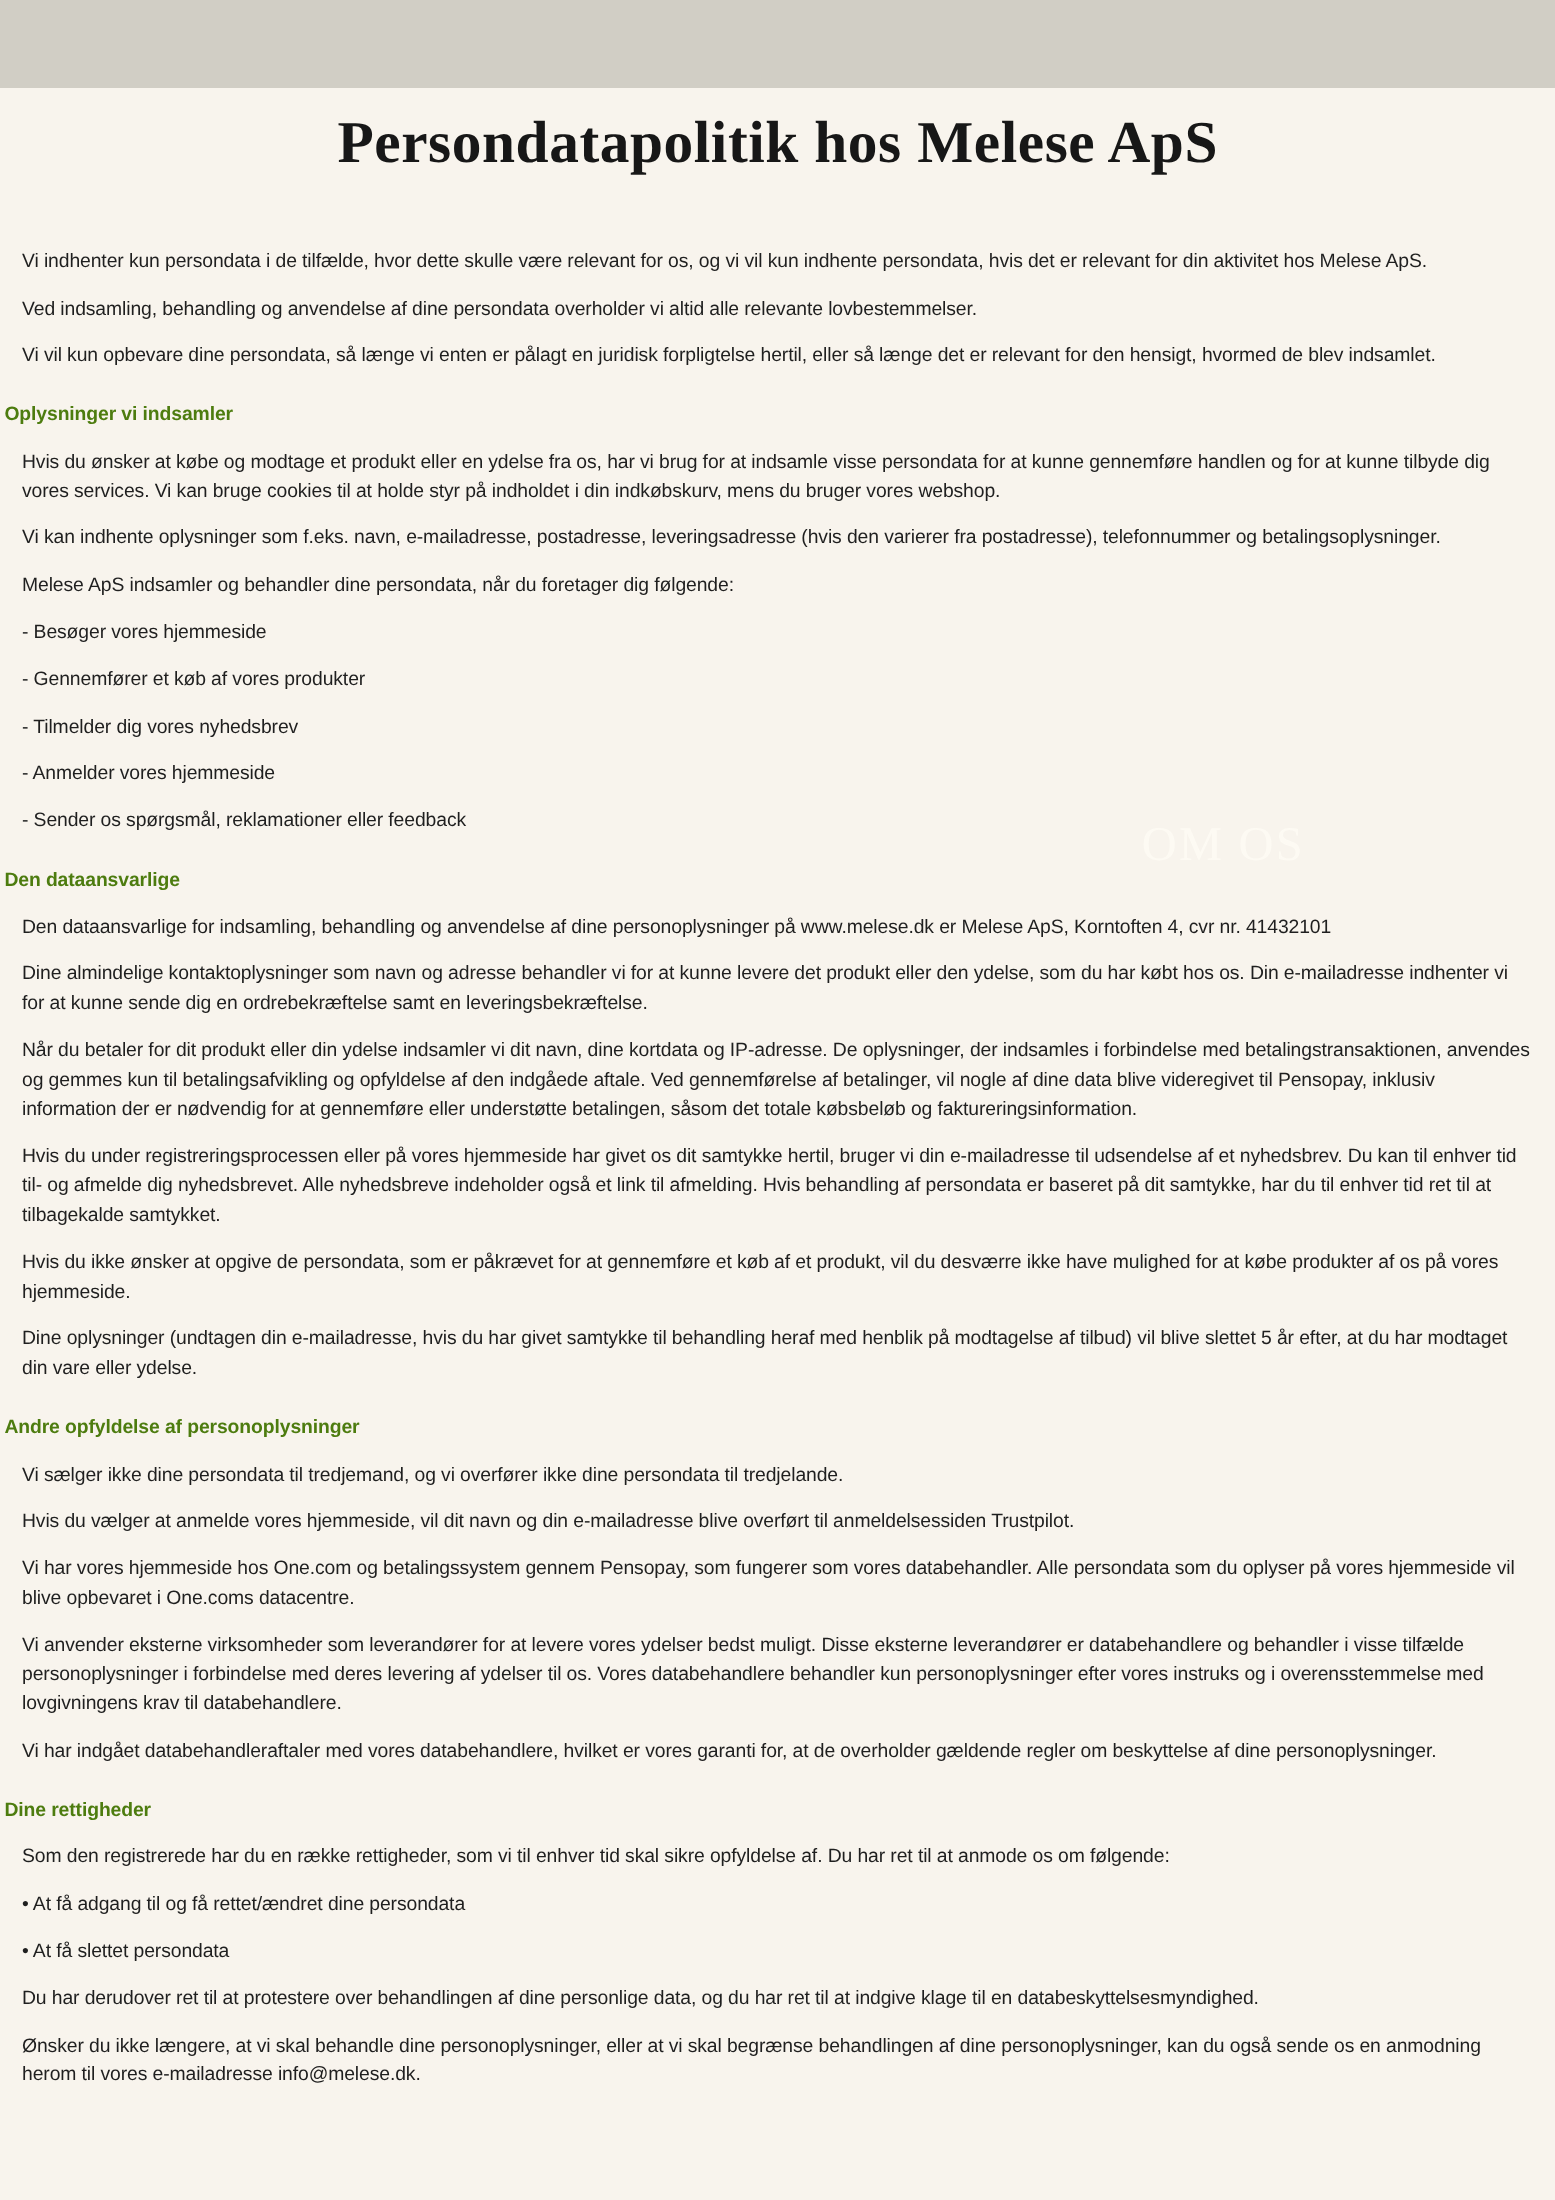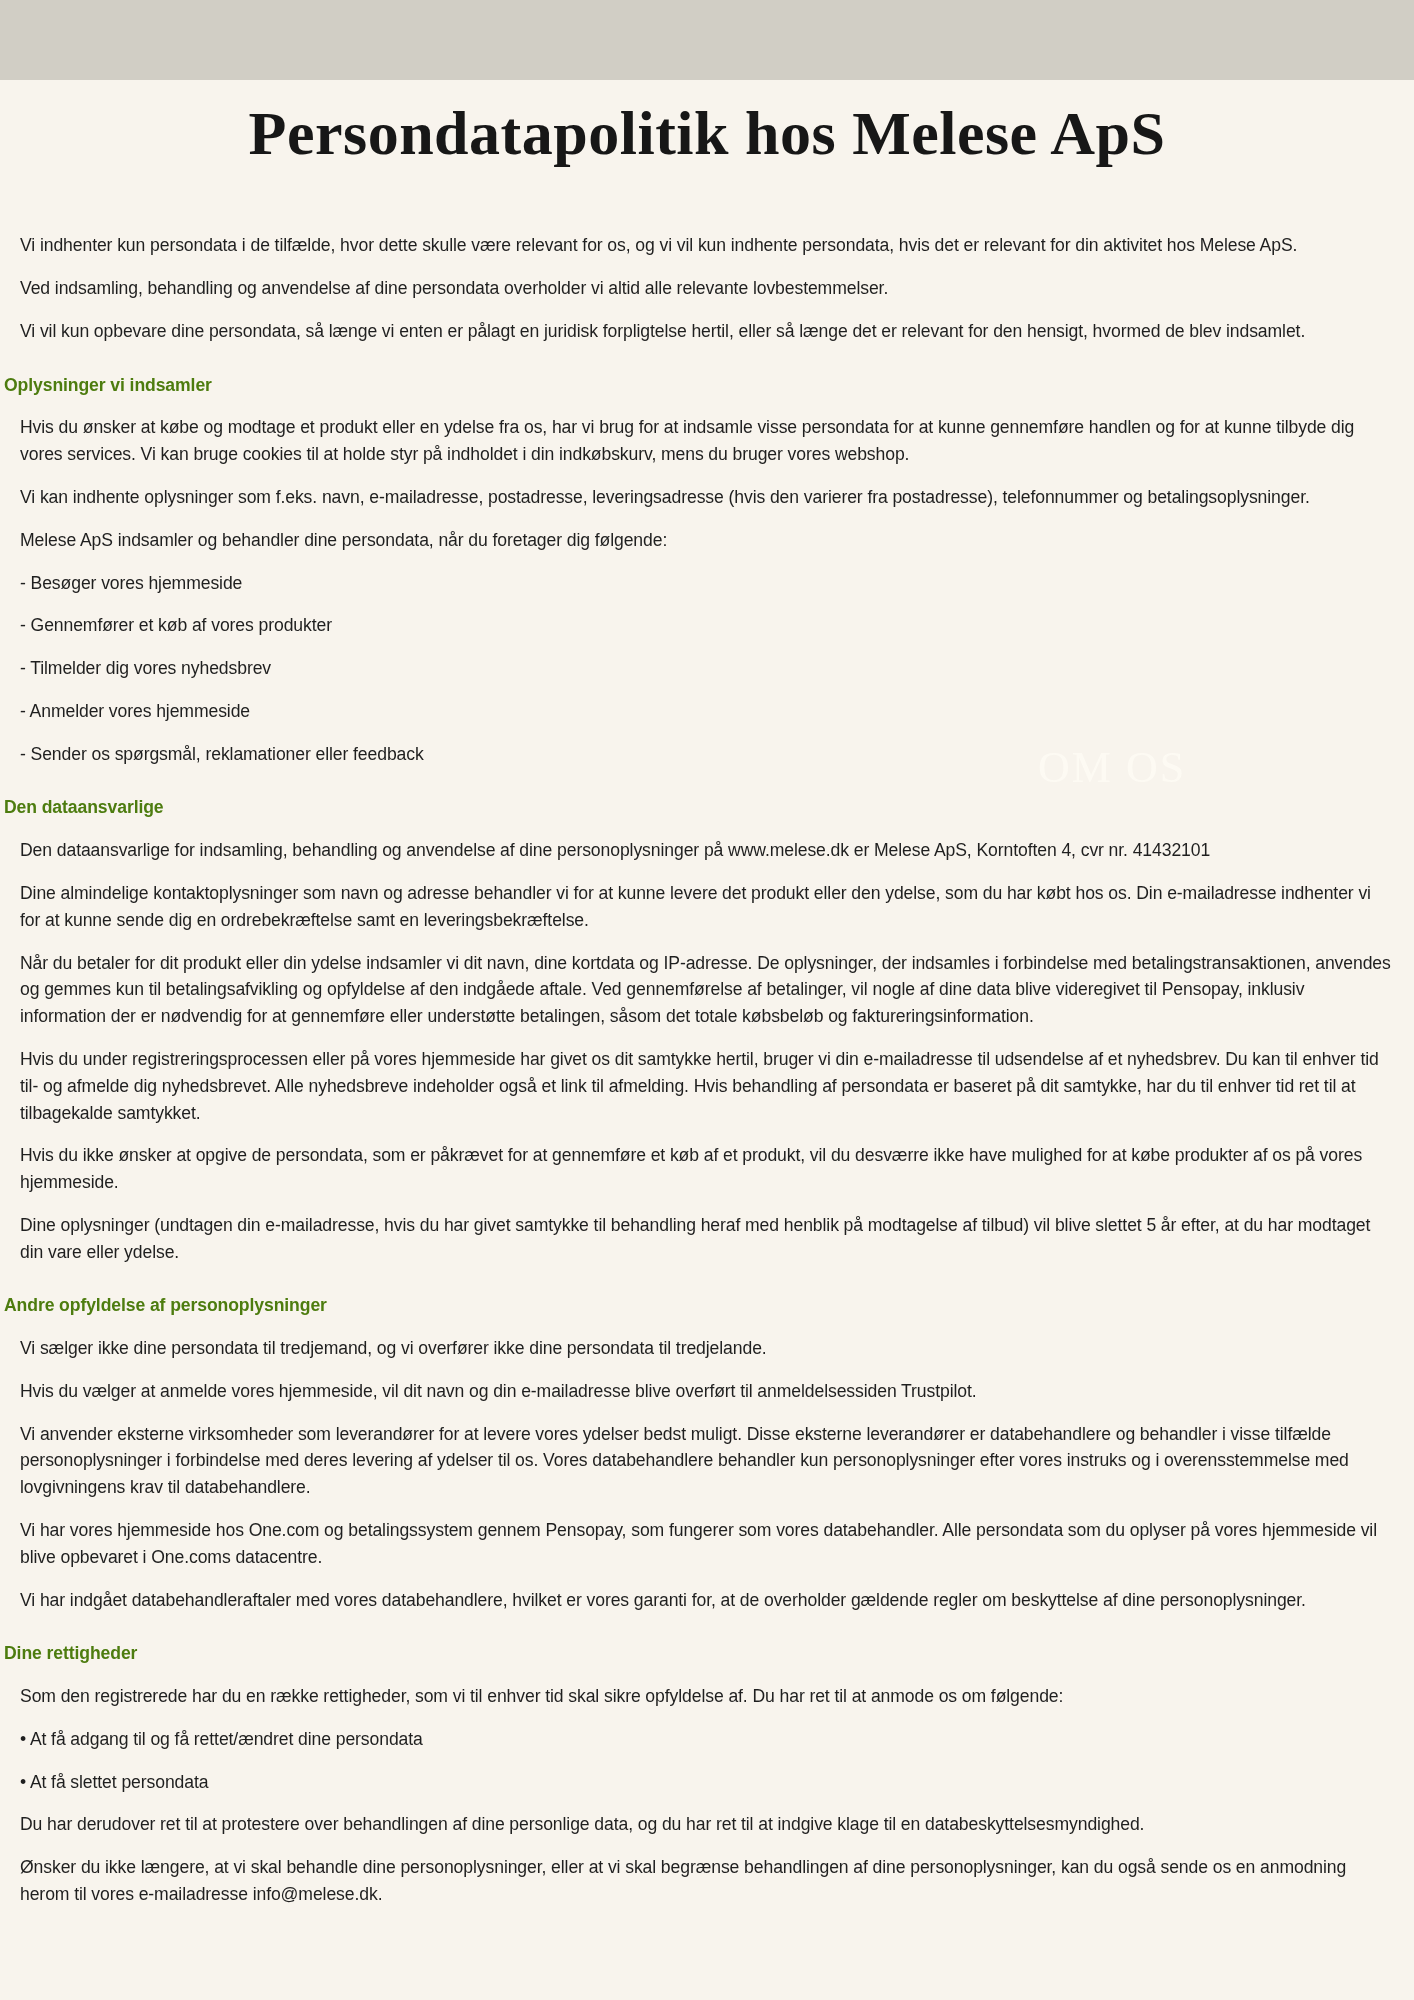--- a/index.html
+++ b/index.html
@@ -14,25 +14,26 @@
     color: #1f1f1f;
     overflow: hidden;
     position: relative;
   }
   .top-band {
     width: 100%;
     height: 80px;
     background: #d1cec5;
   }
   h1.page-title {
-    margin: 16px;
+    margin: 0;
+    padding-top: 17px;
     text-align: center;
     font-family: "Liberation Serif", serif;
     font-weight: 600;
-    font-size: 62px;
+    font-size: 54px;
     line-height: 1.2;
     color: #171717;
     letter-spacing: 0.5px;
   }
   main.policy-content {
     position: relative;
     z-index: 1;
     margin-top: 62px;
     padding: 0 4px 0 4px;
     width: 1406px;
@@ -94,22 +95,22 @@
       <p class="section-heading">Den dataansvarlige</p>
       <p>Den dataansvarlige for indsamling, behandling og anvendelse af dine personoplysninger på www.melese.dk er Melese ApS, Korntoften 4, cvr nr. 41432101</p>
       <p>Dine almindelige kontaktoplysninger som navn og adresse behandler vi for at kunne levere det produkt eller den ydelse, som du har købt hos os. Din e-mailadresse indhenter vi for at kunne sende dig en ordrebekræftelse samt en leveringsbekræftelse.</p>
       <p>Når du betaler for dit produkt eller din ydelse indsamler vi dit navn, dine kortdata og IP-adresse. De oplysninger, der indsamles i forbindelse med betalingstransaktionen, anvendes og gemmes kun til betalingsafvikling og opfyldelse af den indgåede aftale. Ved gennemførelse af betalinger, vil nogle af dine data blive videregivet til Pensopay, inklusiv information der er nødvendig for at gennemføre eller understøtte betalingen, såsom det totale købsbeløb og faktureringsinformation.</p>
       <p>Hvis du under registreringsprocessen eller på vores hjemmeside har givet os dit samtykke hertil, bruger vi din e-mailadresse til udsendelse af et nyhedsbrev. Du kan til enhver tid til- og afmelde dig nyhedsbrevet. Alle nyhedsbreve indeholder også et link til afmelding. Hvis behandling af persondata er baseret på dit samtykke, har du til enhver tid ret til at tilbagekalde samtykket.</p>
       <p>Hvis du ikke ønsker at opgive de persondata, som er påkrævet for at gennemføre et køb af et produkt, vil du desværre ikke have mulighed for at købe produkter af os på vores hjemmeside.</p>
       <p>Dine oplysninger (undtagen din e-mailadresse, hvis du har givet samtykke til behandling heraf med henblik på modtagelse af tilbud) vil blive slettet 5 år efter, at du har modtaget din vare eller ydelse.</p>
       <p class="section-heading">Andre opfyldelse af personoplysninger</p>
       <p>Vi sælger ikke dine persondata til tredjemand, og vi overfører ikke dine persondata til tredjelande.</p>
       <p>Hvis du vælger at anmelde vores hjemmeside, vil dit navn og din e-mailadresse blive overført til anmeldelsessiden Trustpilot.</p>
+      <p>Vi har vores hjemmeside hos One.com og betalingssystem gennem Pensopay, som fungerer som vores databehandler. Alle persondata som du oplyser på vores hjemmeside vil blive opbevaret i One.coms datacentre.</p>
       <p>Vi anvender eksterne virksomheder som leverandører for at levere vores ydelser bedst muligt. Disse eksterne leverandører er databehandlere og behandler i visse tilfælde personoplysninger i forbindelse med deres levering af ydelser til os. Vores databehandlere behandler kun personoplysninger efter vores instruks og i overensstemmelse med lovgivningens krav til databehandlere.</p>
-      <p>Vi har vores hjemmeside hos One.com og betalingssystem gennem Pensopay, som fungerer som vores databehandler. Alle persondata som du oplyser på vores hjemmeside vil blive opbevaret i One.coms datacentre.</p>
       <p>Vi har indgået databehandleraftaler med vores databehandlere, hvilket er vores garanti for, at de overholder gældende regler om beskyttelse af dine personoplysninger.</p>
       <p class="section-heading">Dine rettigheder</p>
       <p>Som den registrerede har du en række rettigheder, som vi til enhver tid skal sikre opfyldelse af. Du har ret til at anmode os om følgende:</p>
       <p>• At få adgang til og få rettet/ændret dine persondata</p>
       <p>• At få slettet persondata</p>
       <p>Du har derudover ret til at protestere over behandlingen af dine personlige data, og du har ret til at indgive klage til en databeskyttelsesmyndighed.</p>
       <p>Ønsker du ikke længere, at vi skal behandle dine personoplysninger, eller at vi skal begrænse behandlingen af dine personoplysninger, kan du også sende os en anmodning herom til vores e-mailadresse info@melese.dk.</p>
     </div>
 </main>
 

